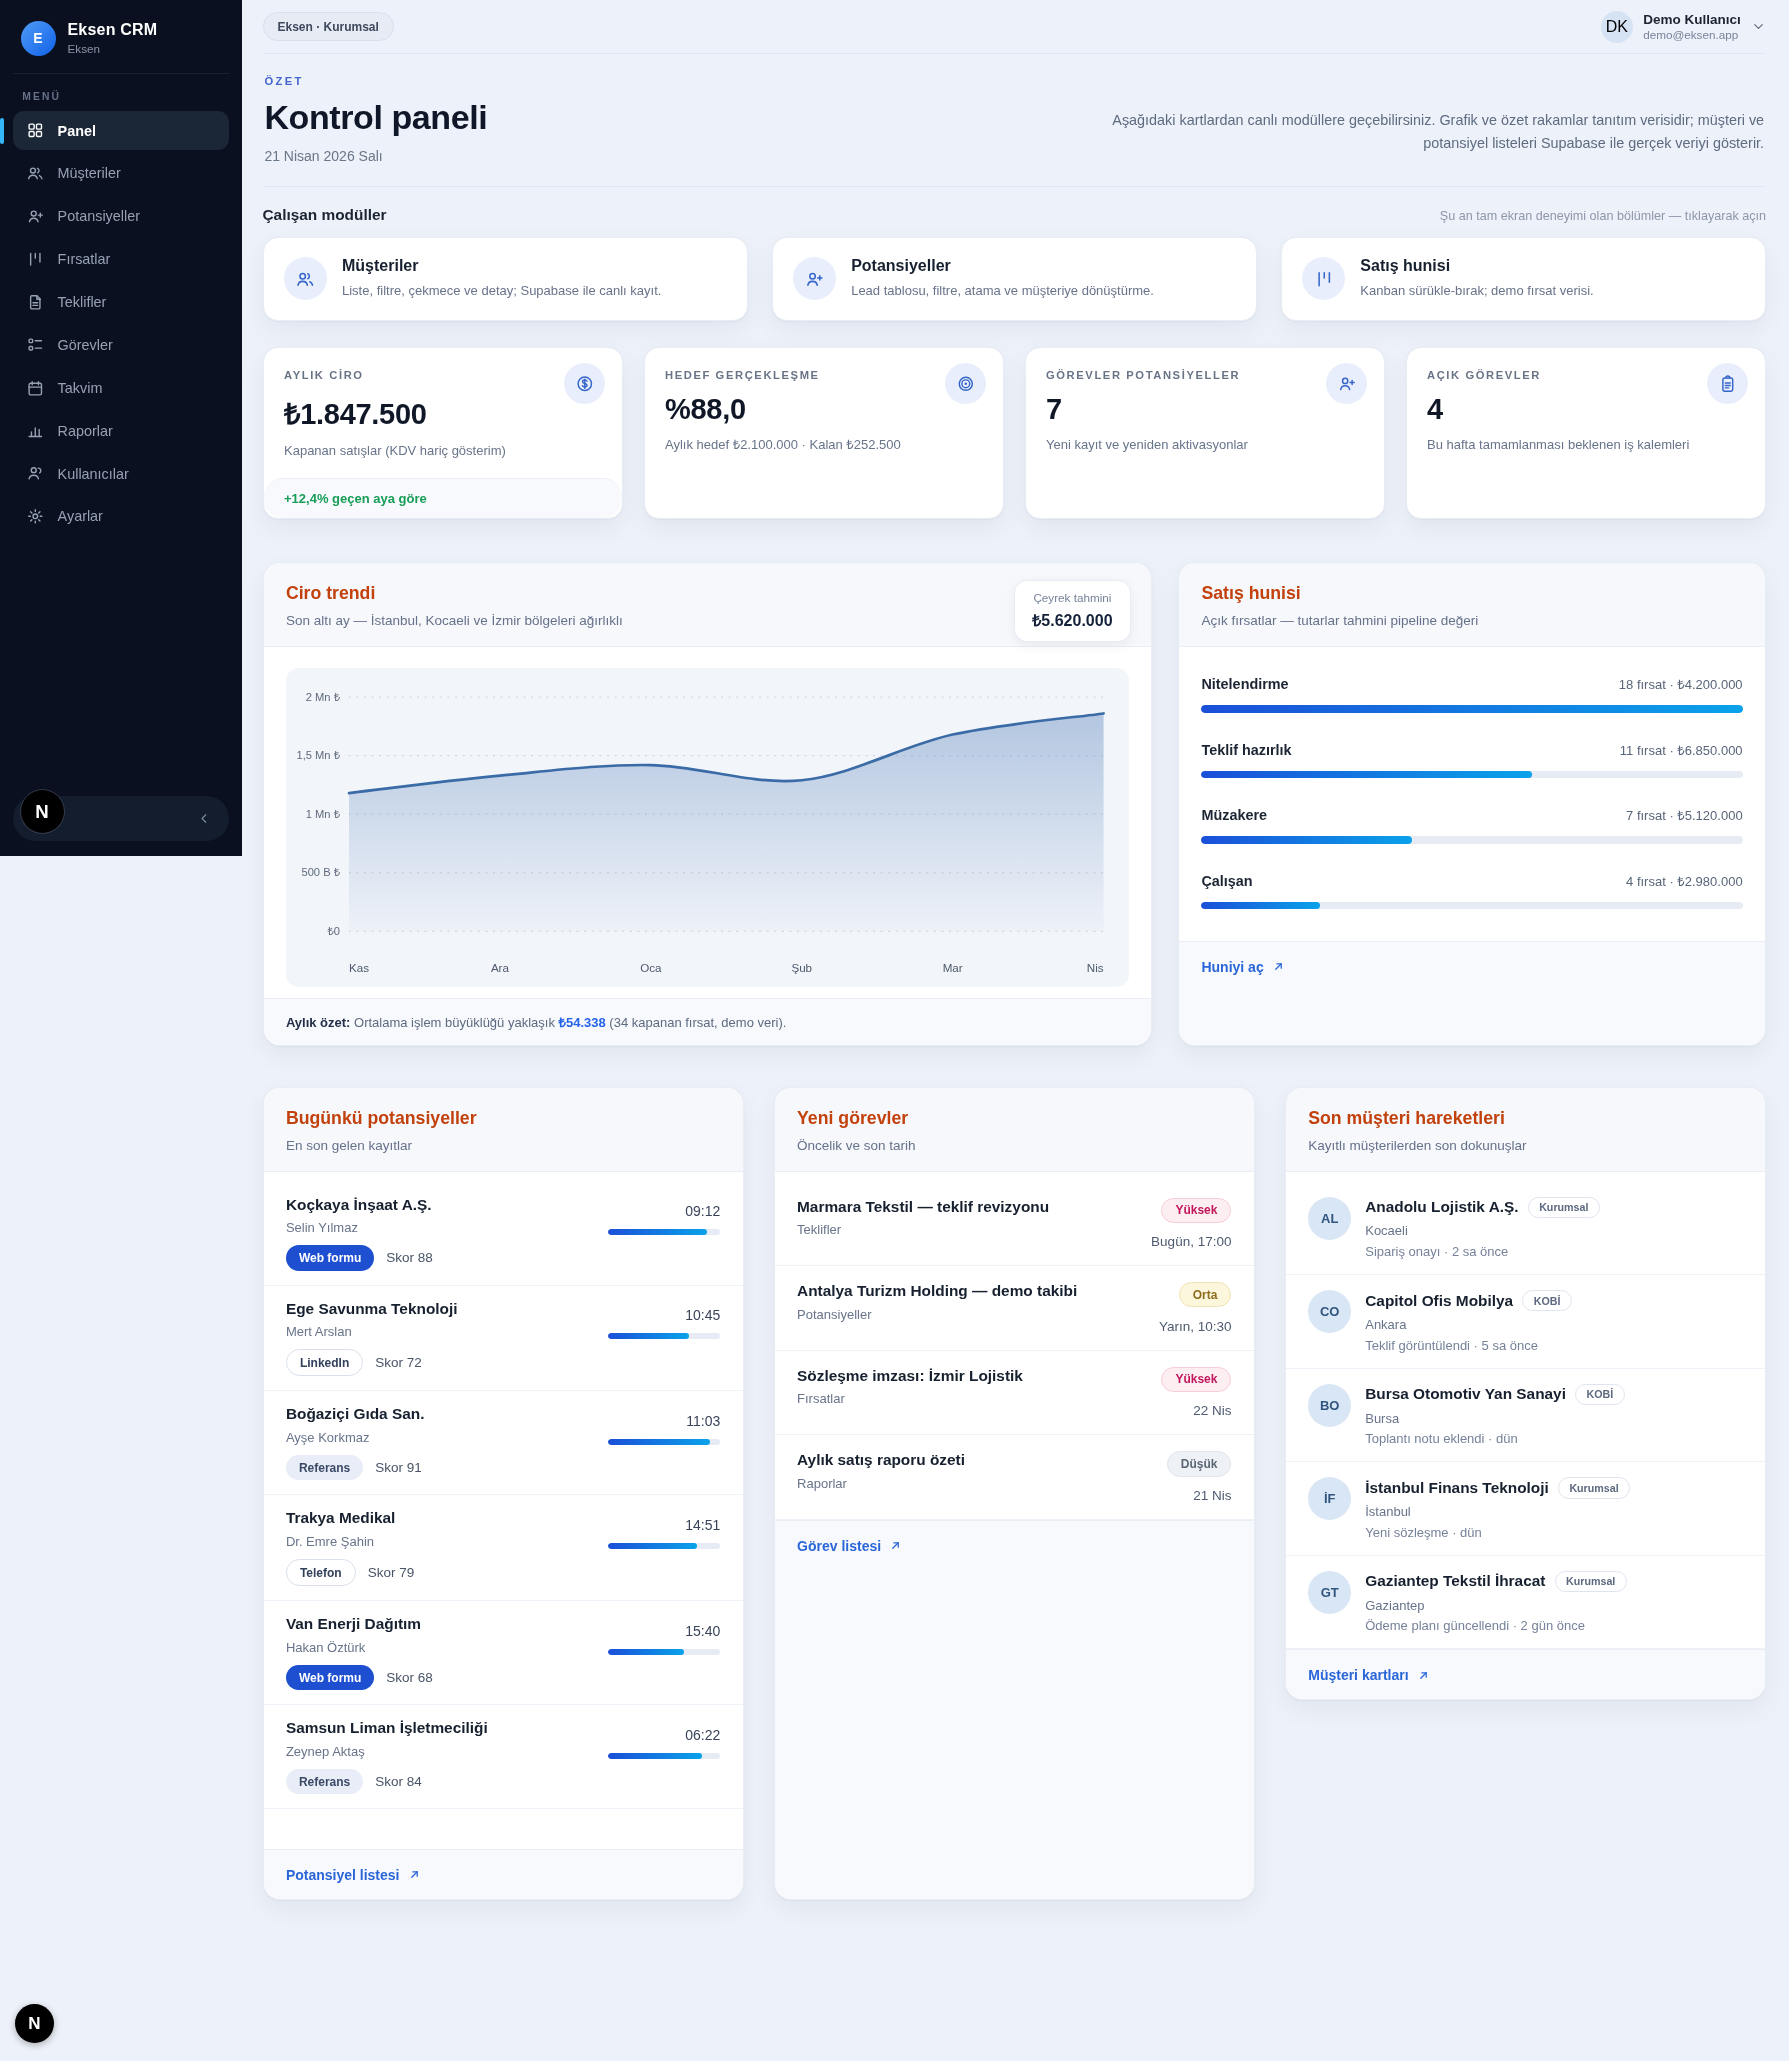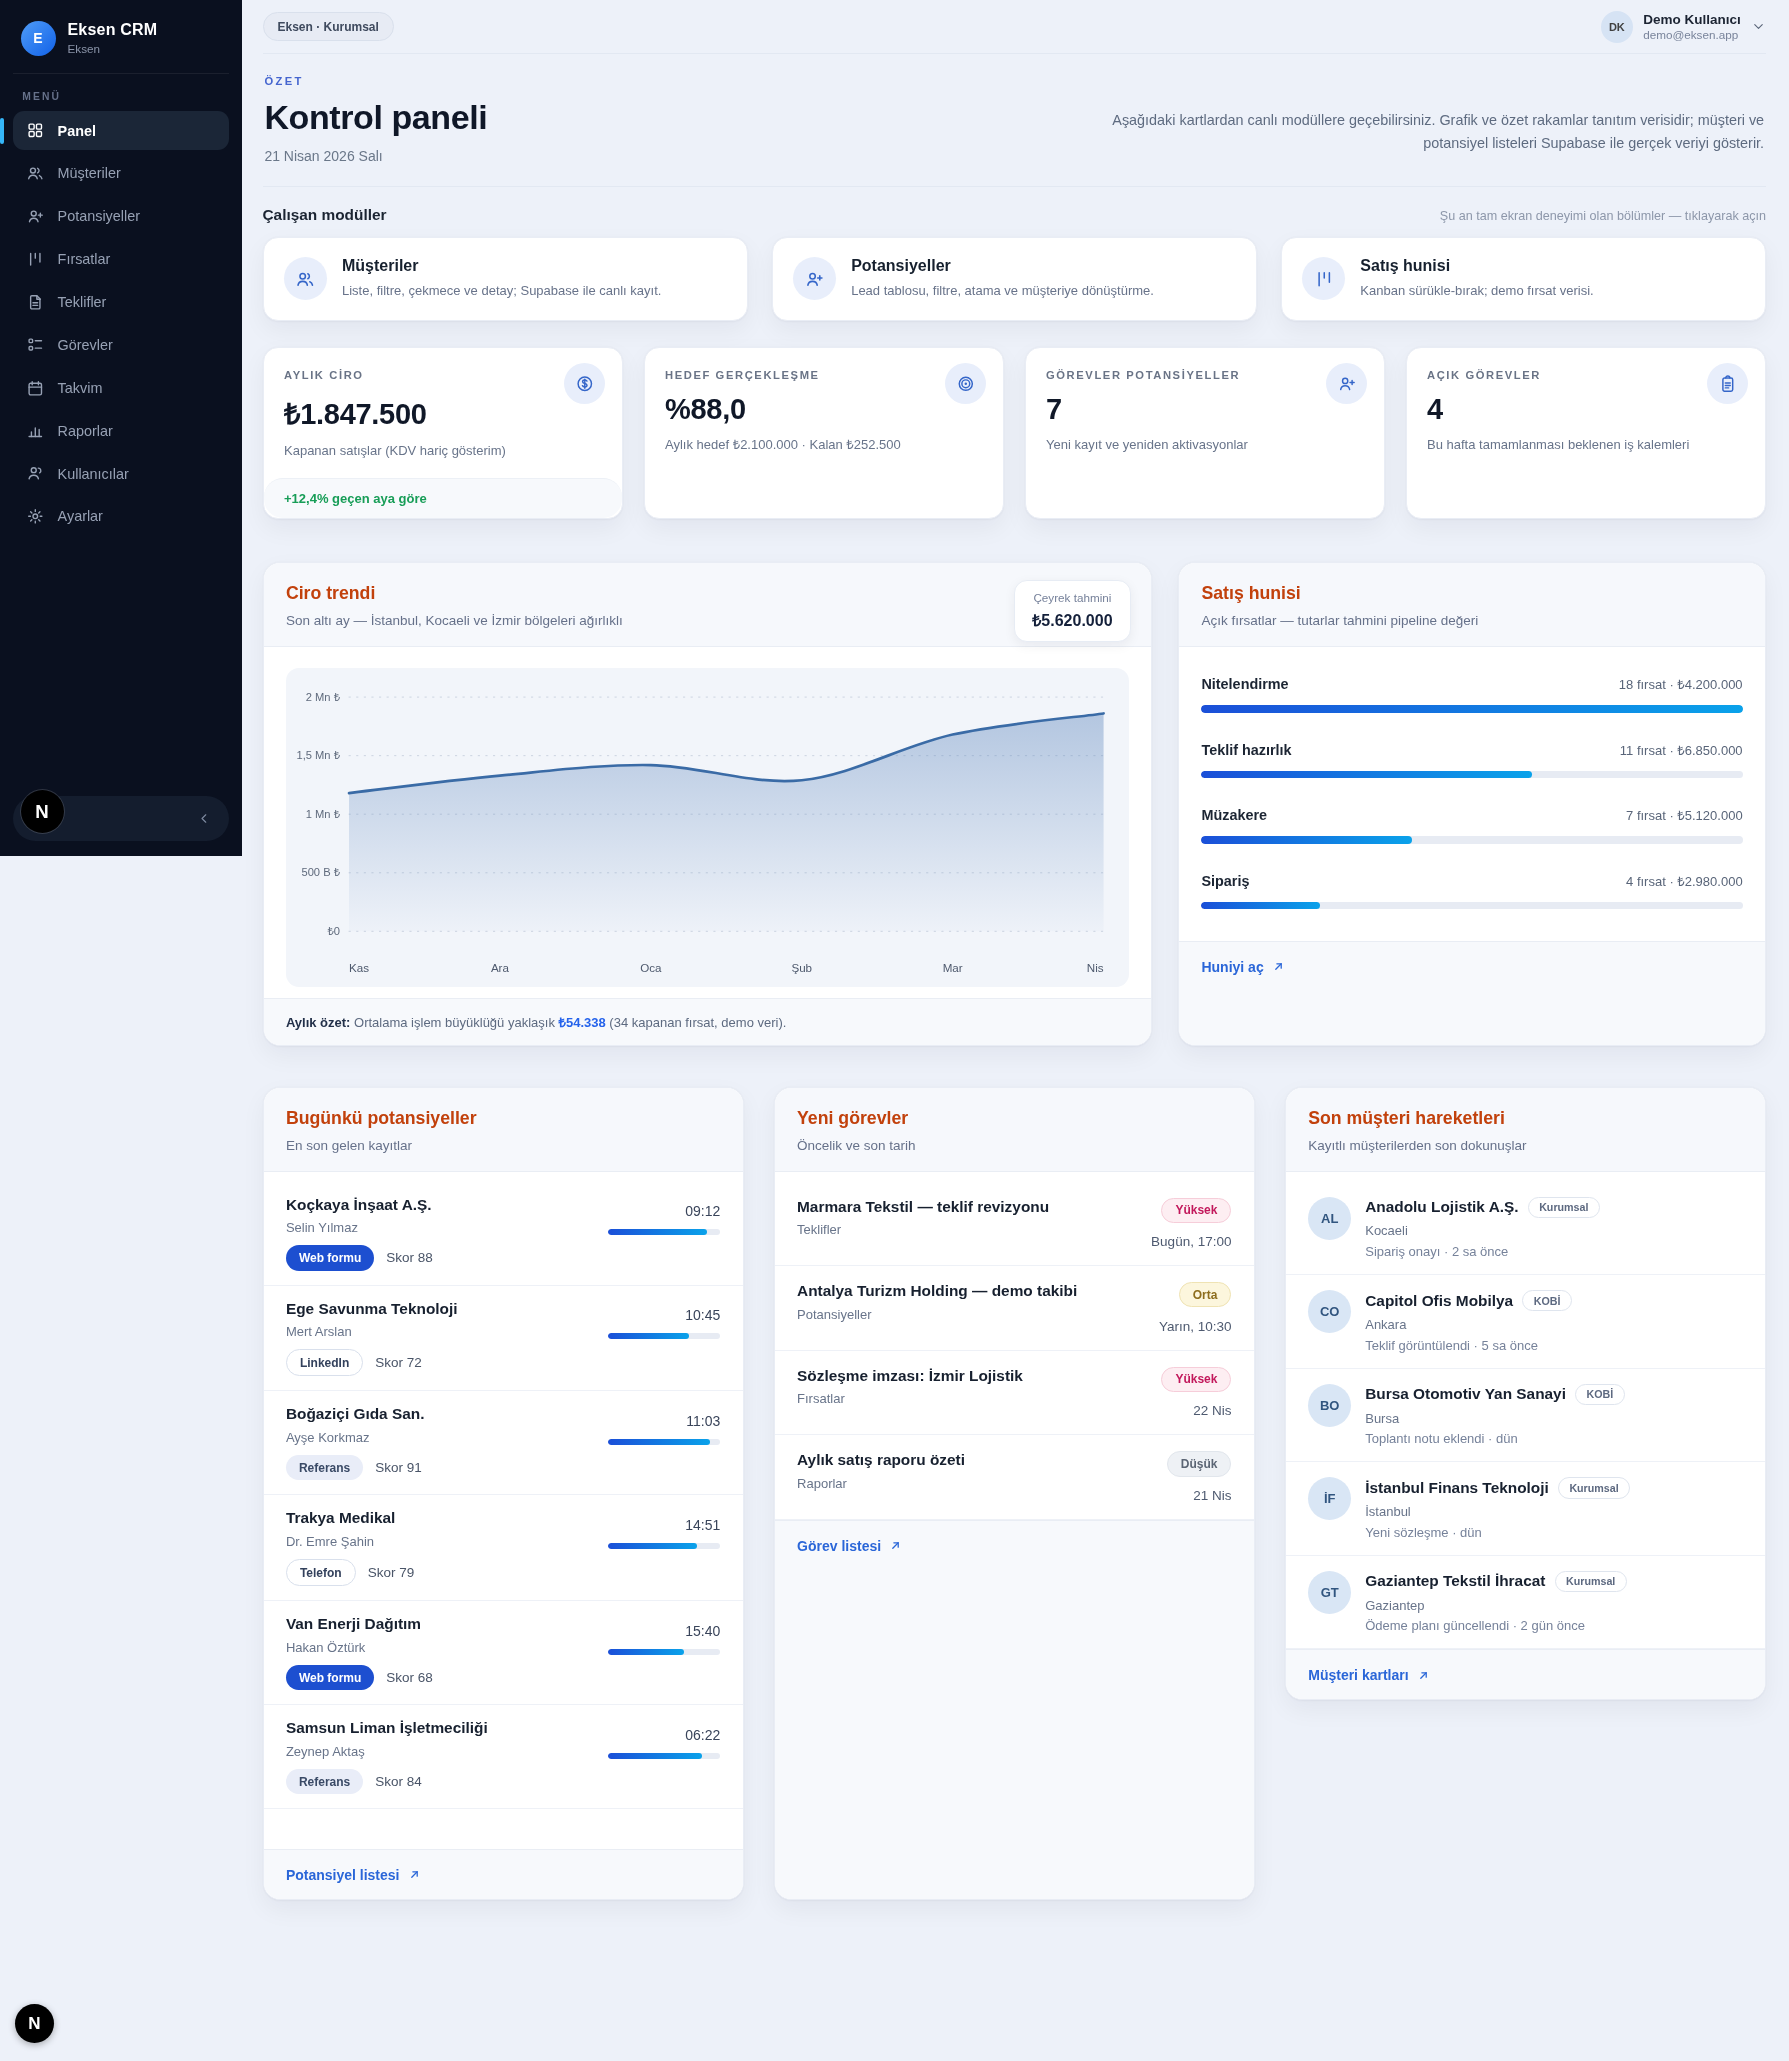--- a/index.html
+++ b/index.html
@@ -40,22 +40,22 @@
   .float-dev { position:absolute; left:15px; top:2004px; width:39px; height:39px; border-radius:50%;
     background:#000; color:#fff; display:flex; align-items:center; justify-content:center;
     font-size:17px; font-weight:700; box-shadow:0 1.9px 7.5px rgba(0,0,0,.3); cursor:pointer; }
   
   .main { margin-left:242px; padding:0 24px 0 20.5px; }
   .topbar { height:54px; display:flex; align-items:center; justify-content:space-between;
     border-bottom:0.9px solid #e2e8f2; }
   .crumb { background:#e7ebf4; border:0.9px solid #d9e0ec; color:#3f4a5e; font-size:12px; font-weight:600;
     padding:6.5px 14px; border-radius:931px; }
   .userchip { display:flex; align-items:center; gap:10.3px; cursor:pointer; }
-  .avatar { width:32px; height:32px; border-radius:50%; background:#d6e3f4; color:#404040;
-    display:flex; align-items:center; justify-content:center; font-size:11px; font-weight:700; }
+  .avatar { width:32px; height:32px; border-radius:50%; background:#d6e3f4; color:#000000;
+    display:flex; align-items:center; justify-content:center; font-size:16px; font-weight:400; }
   .user-name { font-size:13.5px; font-weight:700; color:#1c2433; }
   .user-email { font-size:11.7px; color:#79849b; margin-top:1.9px; }
   .chev { width:15px; height:15px; color:#5a6579; display:flex; }
   .chev svg { width:15px; height:15px; }
   .page-head { display:flex; justify-content:space-between; align-items:flex-start; padding:20.5px 1.9px 22.4px; border-bottom:0.9px solid #e2e8f2; }
   .eyebrow { font-size:11.2px; font-weight:700; letter-spacing:2.4px; color:#4565cf; }
   .page-title { font-size:34px; font-weight:700; color:#0f1728; letter-spacing:-0.4px; margin-top:11.2px; }
   .page-date { font-size:14px; color:#6a7789; margin-top:11.2px; }
   .page-desc { width:653px; text-align:right; color:#5e6b80; font-size:14.4px; line-height:1.65; margin-top:34px; }
   .modules-row { margin-top:18.6px; display:flex; justify-content:space-between; align-items:baseline; }
@@ -490,21 +490,21 @@
             <div class="stage-row">
               <span class="stage-label">Müzakere</span>
               <span class="stage-meta">7 fırsat · ₺5.120.000</span>
             </div>
             <div class="track">
               <div class="fill" style="width: 39%;"></div>
             </div>
           </div>
           <div class="stage">
             <div class="stage-row">
-              <span class="stage-label">Sipariş</span>
+              <span class="stage-label">Çalışan</span>
               <span class="stage-meta">4 fırsat · ₺2.980.000</span>
             </div>
             <div class="track">
               <div class="fill" style="width: 22%;"></div>
             </div>
           </div>
         </div>
       <div class="panel-foot grow">
         <span class="foot-link">
           <span>Huniyi aç</span>

